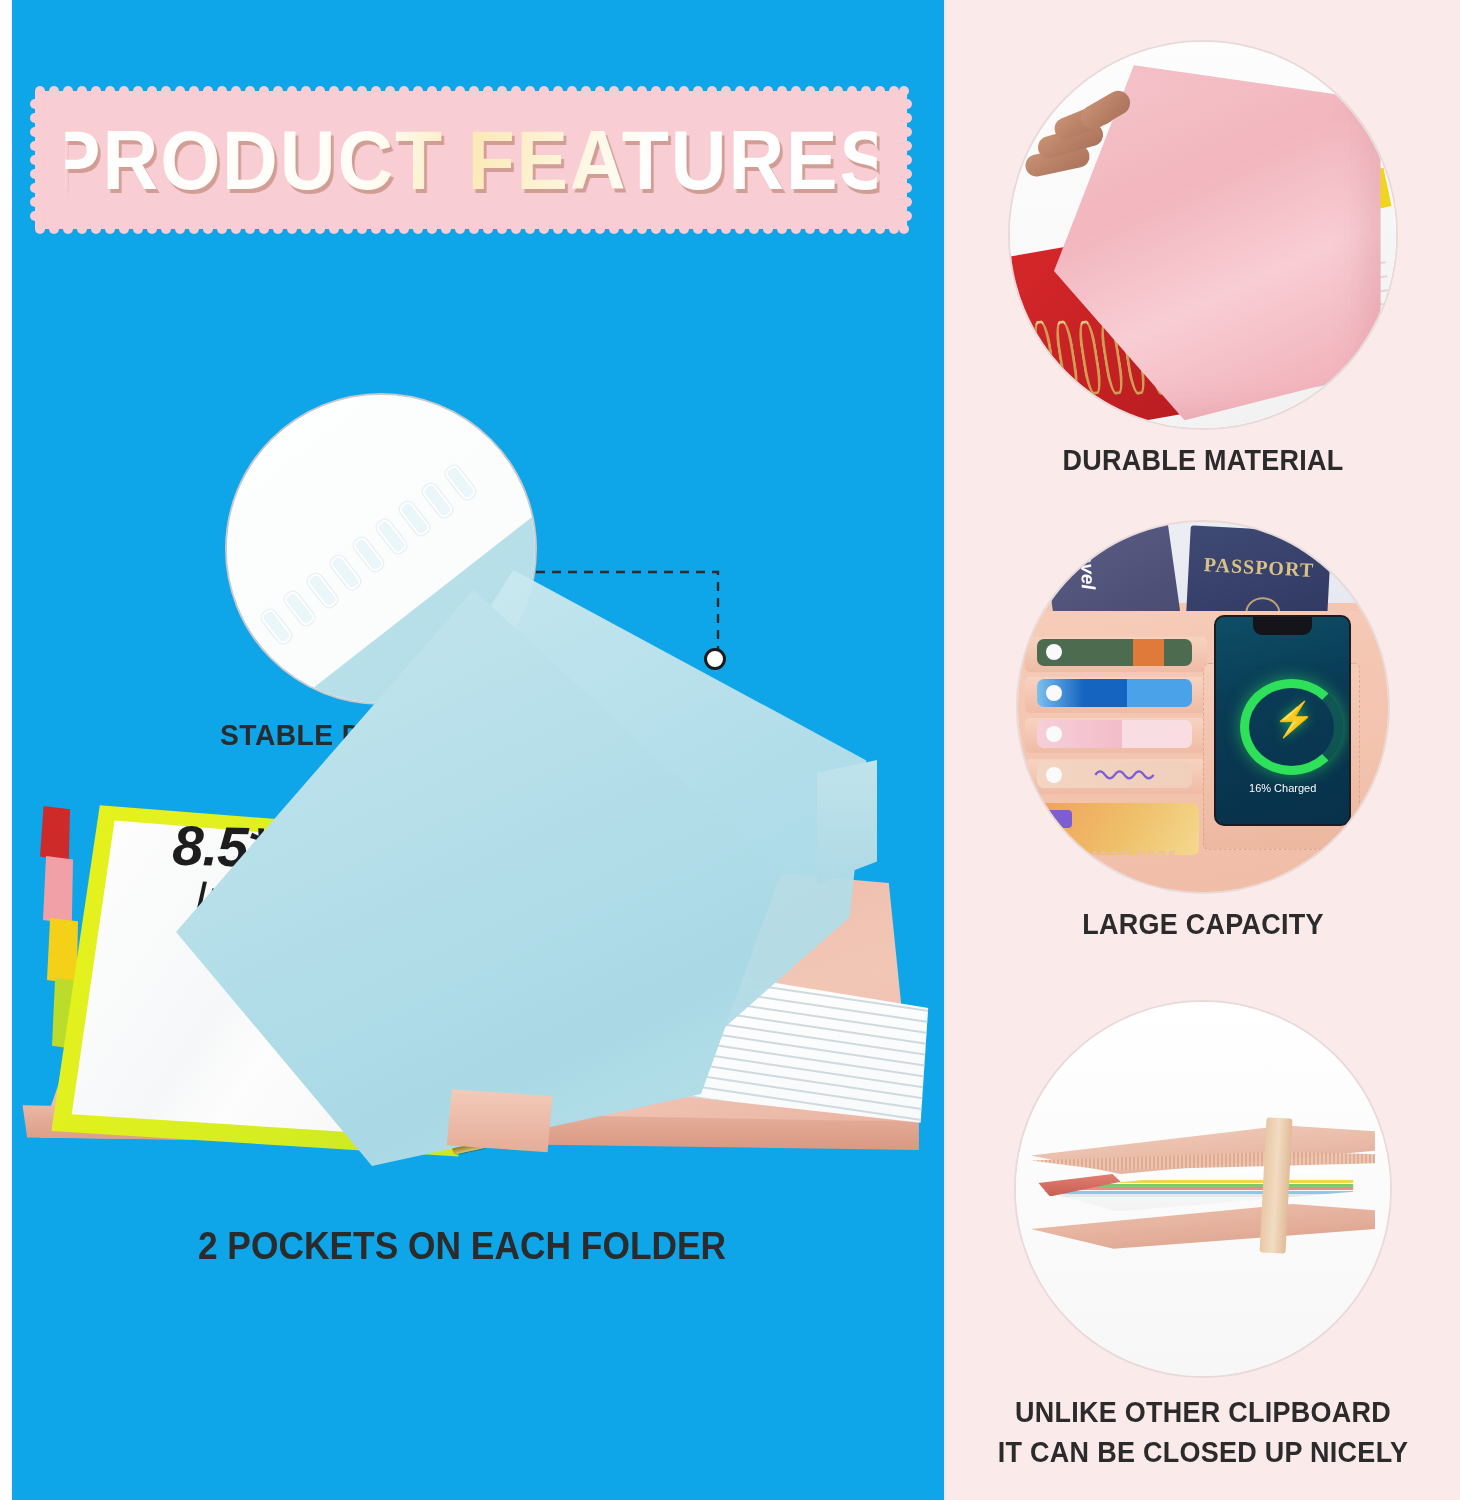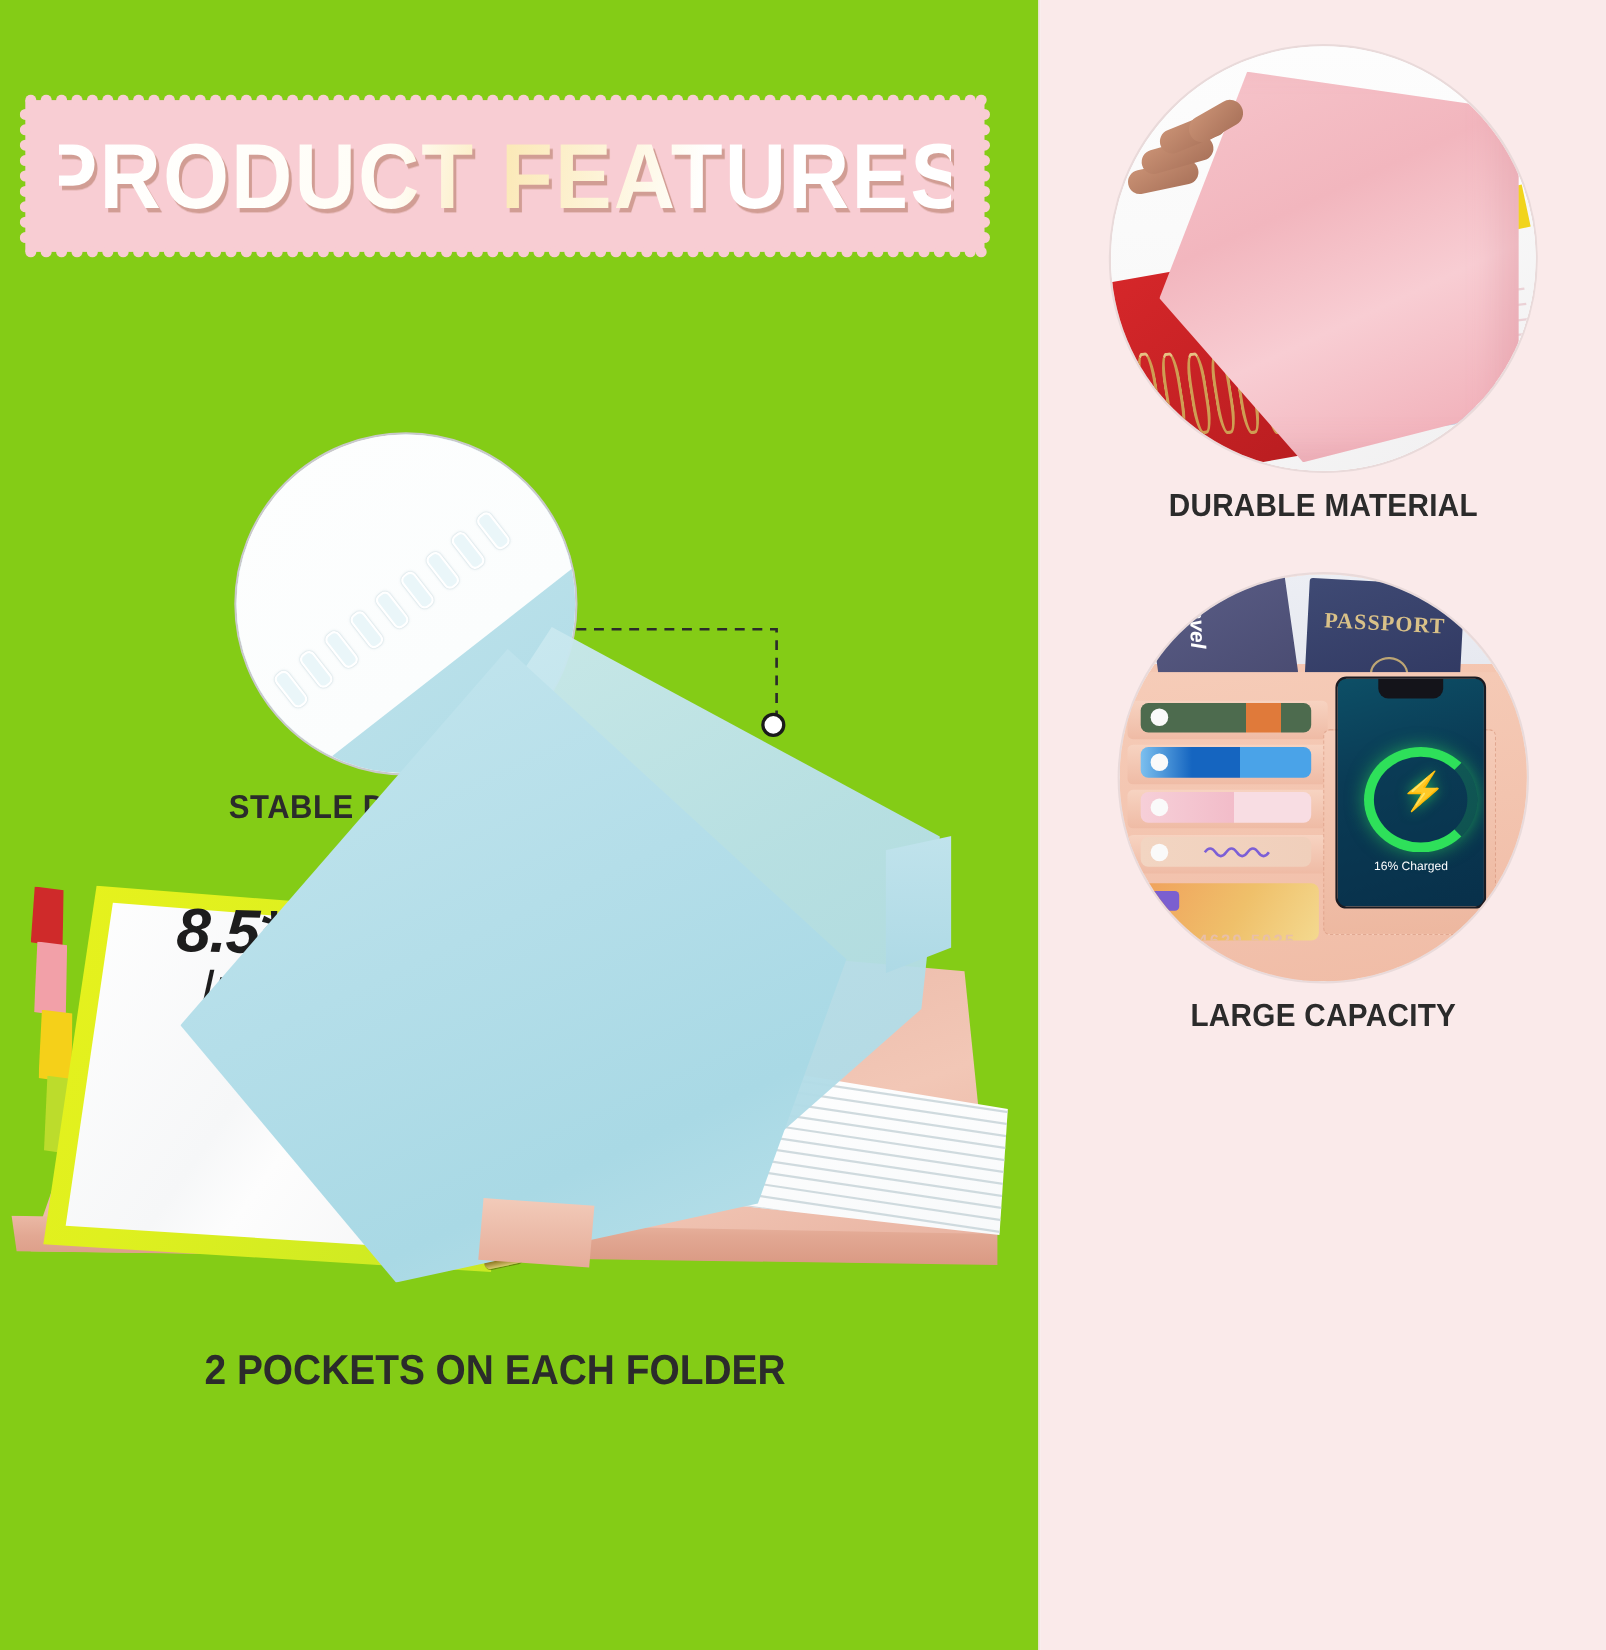--- a/index.html
+++ b/index.html
@@ -5,21 +5,21 @@
   html,body{margin:0;padding:0;}
   body{
     width:1460px;height:1500px;
     background:#ffffff;
     font-family:"Liberation Sans", sans-serif;
     overflow:hidden;
   }
   .page{position:relative;width:1460px;height:1500px;background:#fff;}
 
   
-  .left-panel{position:absolute;left:0;top:0;width:944px;height:1500px;background:#84cc16;}
+  .left-panel{position:absolute;left:12px;top:0;width:944px;height:1500px;background:#0ea5e9;}
   .scallop-wrap{position:absolute;left:18px;top:86px;width:882px;height:148px;}
   .scallop-wrap svg{display:block;}
   .title-text{
     position:absolute;left:18px;top:86px;width:882px;height:148px;
     display:flex;align-items:center;justify-content:center;
     font-size:84px;font-weight:bold;letter-spacing:2px;
     font-family:"Liberation Sans", sans-serif;
     transform:scaleX(0.92);
     background:linear-gradient(100deg,#ffffff 0%,#fffdf6 38%,#fbe9b8 50%,#fdf3d6 60%,#ffffff 72%,#ffffff 100%);
     -webkit-background-clip:text;background-clip:text;
@@ -657,14 +657,35 @@
         <div class="lc-phone">
           <div class="lc-notch"></div>
           <div class="lc-ring"></div>
           <div class="lc-bolt">⚡</div>
           <div class="lc-charged">16% Charged</div>
         </div>
       </div>
       <div class="r-label">LARGE CAPACITY</div>
     </div>
 
+    <div class="rsec" style="top:1000px;">
+      <div class="photo-circle" style="width:374px;height:374px;">
+        <div class="cf-bg"></div>
+        <div class="cf-papers">
+          <i style="top:30%;background:#f2d64a;"></i>
+          <i style="top:38%;background:#7fc96b;"></i>
+          <i style="top:46%;background:#f08a8a;"></i>
+          <i style="top:54%;background:#8fc6e8;"></i>
+          <i style="top:62%;background:#e9e9e9;"></i>
+        </div>
+        <div class="cf-redline"></div>
+        <div class="cf-bottom"></div>
+        <div class="cf-top"></div>
+        <div class="cf-glitter"></div>
+        <div class="cf-band"></div>
+      </div>
+      <div class="r-label two">
+        <div>UNLIKE OTHER CLIPBOARD</div>
+        <div>IT CAN BE CLOSED UP NICELY</div>
+      </div>
+    </div>
   </div>
 </div>
 
 </body></html>

